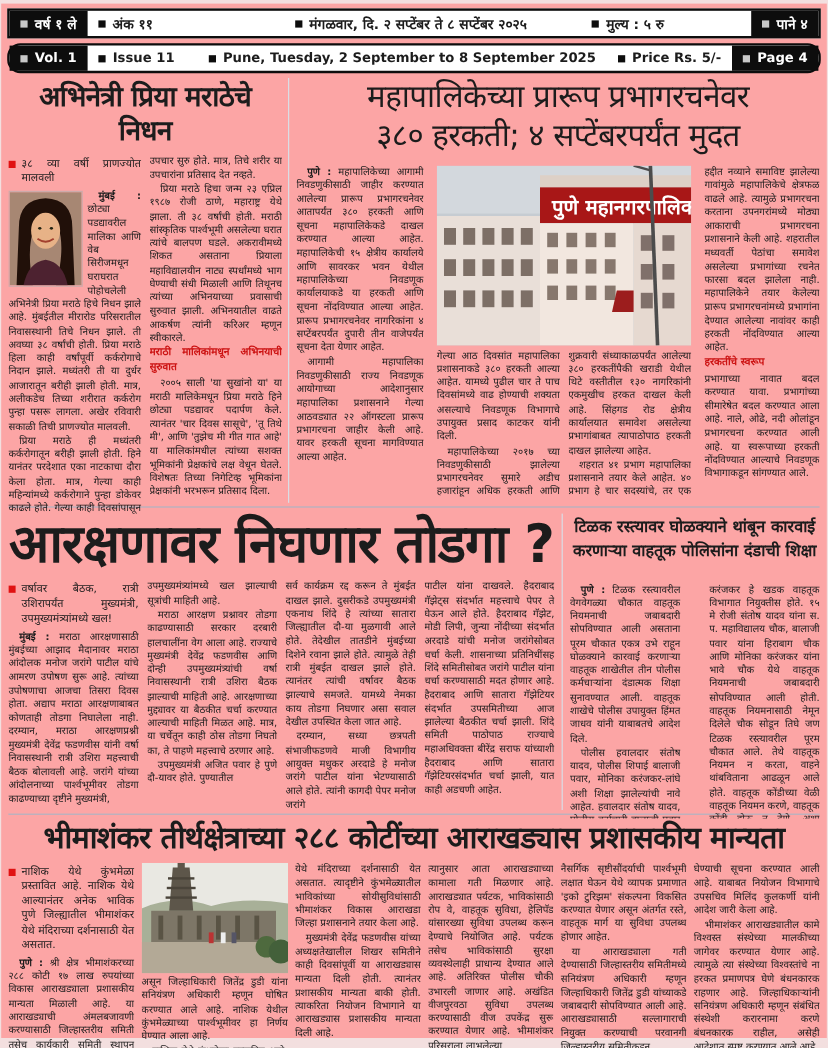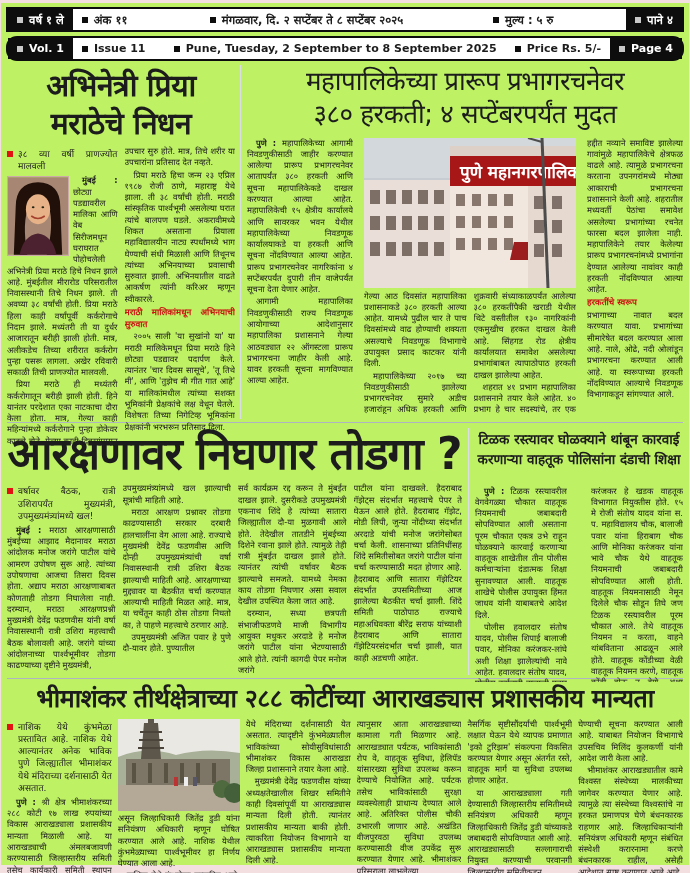--- a/index.html
+++ b/index.html
@@ -6,54 +6,54 @@
   html,body { margin:0; padding:0; }
   body {
     width:690px; height:873px;
     background:#f3dfdf;
     font-family:"DejaVu Sans", sans-serif;
     color:#1c1c1c;
     overflow:hidden;
   }
   .page {
     position:absolute; left:1px; top:3px; right:1px; bottom:8px;
-    background:#bef264;
+    background:#fca5a5;
     padding:2px 0 0;
   }
   
   .mast {
     display:flex; align-items:stretch;
     border:2px solid #0d0d0d;
     margin:2px 5px 0;
     height:25px;
     font-weight:bold;
     background:#fff;
   }
   .mast .cell { display:flex; align-items:center; gap:6px; padding:0 9px; white-space:nowrap; }
   .mast .dark { background:#0d0d0d; color:#fff; }
-  .mast .grow { flex:1; }
+  .mast .grow { flex:1; justify-content:center; }
   .sq { width:6px; height:6px; background:#0d0d0d; display:inline-block; flex:none; }
   .dark .sq { background:#c9c9c9; }
   .mast.mr { font-size:11.5px; }
   .mast.en { font-size:11px; margin-top:4px;border-radius:11px; }
   
   .cols { display:flex; }
   .col { font-size:8.3px; line-height:1.36; text-align:justify; overflow:hidden; }
   .col p { margin:0 0 1px; }
   .col p.ind { text-indent:9px; }
   .redsub { color:#cc1313; font-weight:bold; font-size:8.6px; margin:2px 0 1px; }
   .lead { display:flex; gap:5px; font-weight:normal; font-size:9px; line-height:1.35; margin:2px 0 3px; }
   .lead .rsq { width:6px; height:6px; background:#e01212; margin-top:3px; flex:none; }
   b.dl { font-weight:bold; }
   .sep { border:none; border-top:1px solid #aeb4c2; margin:3px 6px 2px; }
   .vline { border-left:1px solid #d9dce4; }
   
   .row1 { display:flex; padding:4px 6px 0; height:358px; }
   .obit { width:234px; padding-right:5px; }
-  .obit .headline { font-size:30px; font-weight:bold; text-align:center; line-height:1.25; margin:2px 0 4px; letter-spacing:-0.5px; }
+  .obit .headline { font-size:23px; font-weight:bold; text-align:center; line-height:1.25; margin:2px 0 4px; letter-spacing:-0.5px; }
   .obit .cols { gap:7px; height:300px; overflow:hidden; }
   .obit .col { flex:1; }
   .photo-float { float:left; margin:1px 4px 2px 0; border:1px solid #caa; }
   .ward { flex:1; padding-left:6px; }
   .ward .headline { font-size:26px; font-weight:normal; text-align:center; line-height:1.28; margin:0 0 6px; letter-spacing:-0.5px; }
   .ward .content { display:flex; gap:11px; height:276px; overflow:hidden; }
   .wcol1 { width:106px; flex:none; }
   .wmid { width:212px; flex:none; display:flex; flex-direction:column; }
   .wmid .inner { display:flex; gap:7px; flex:1; overflow:hidden; margin-top:3px; }
   .wmid .inner .col { flex:1; }

